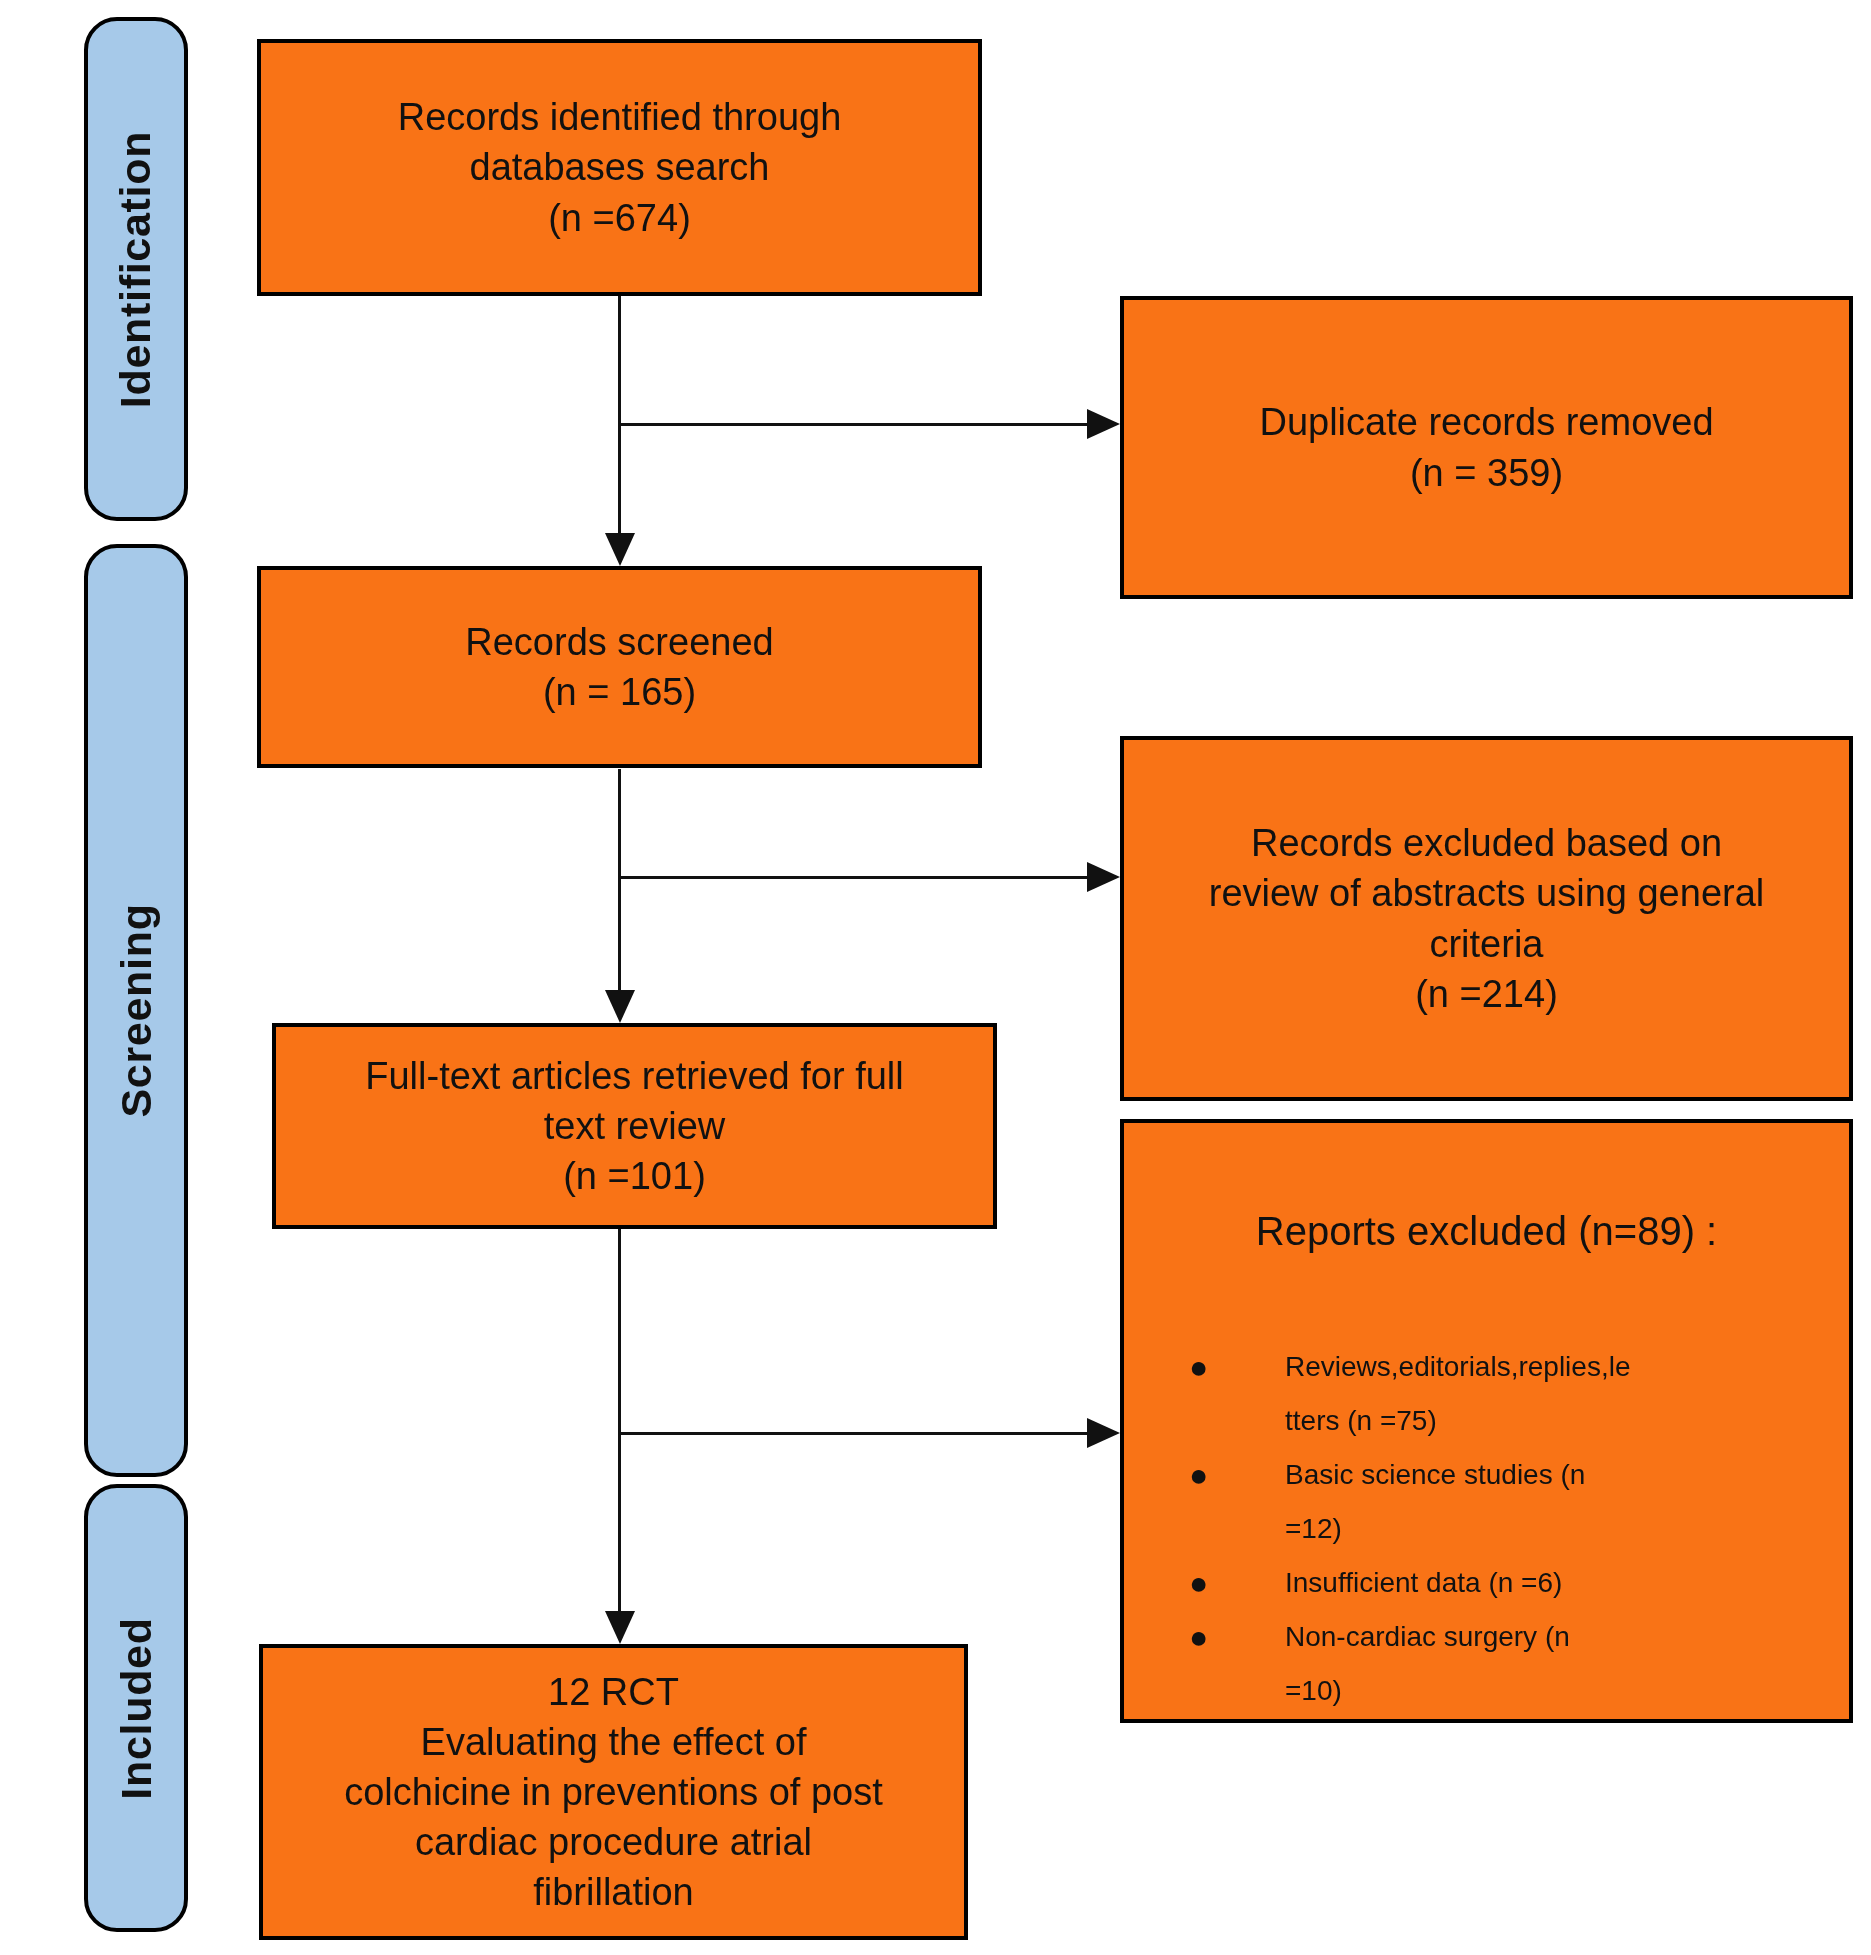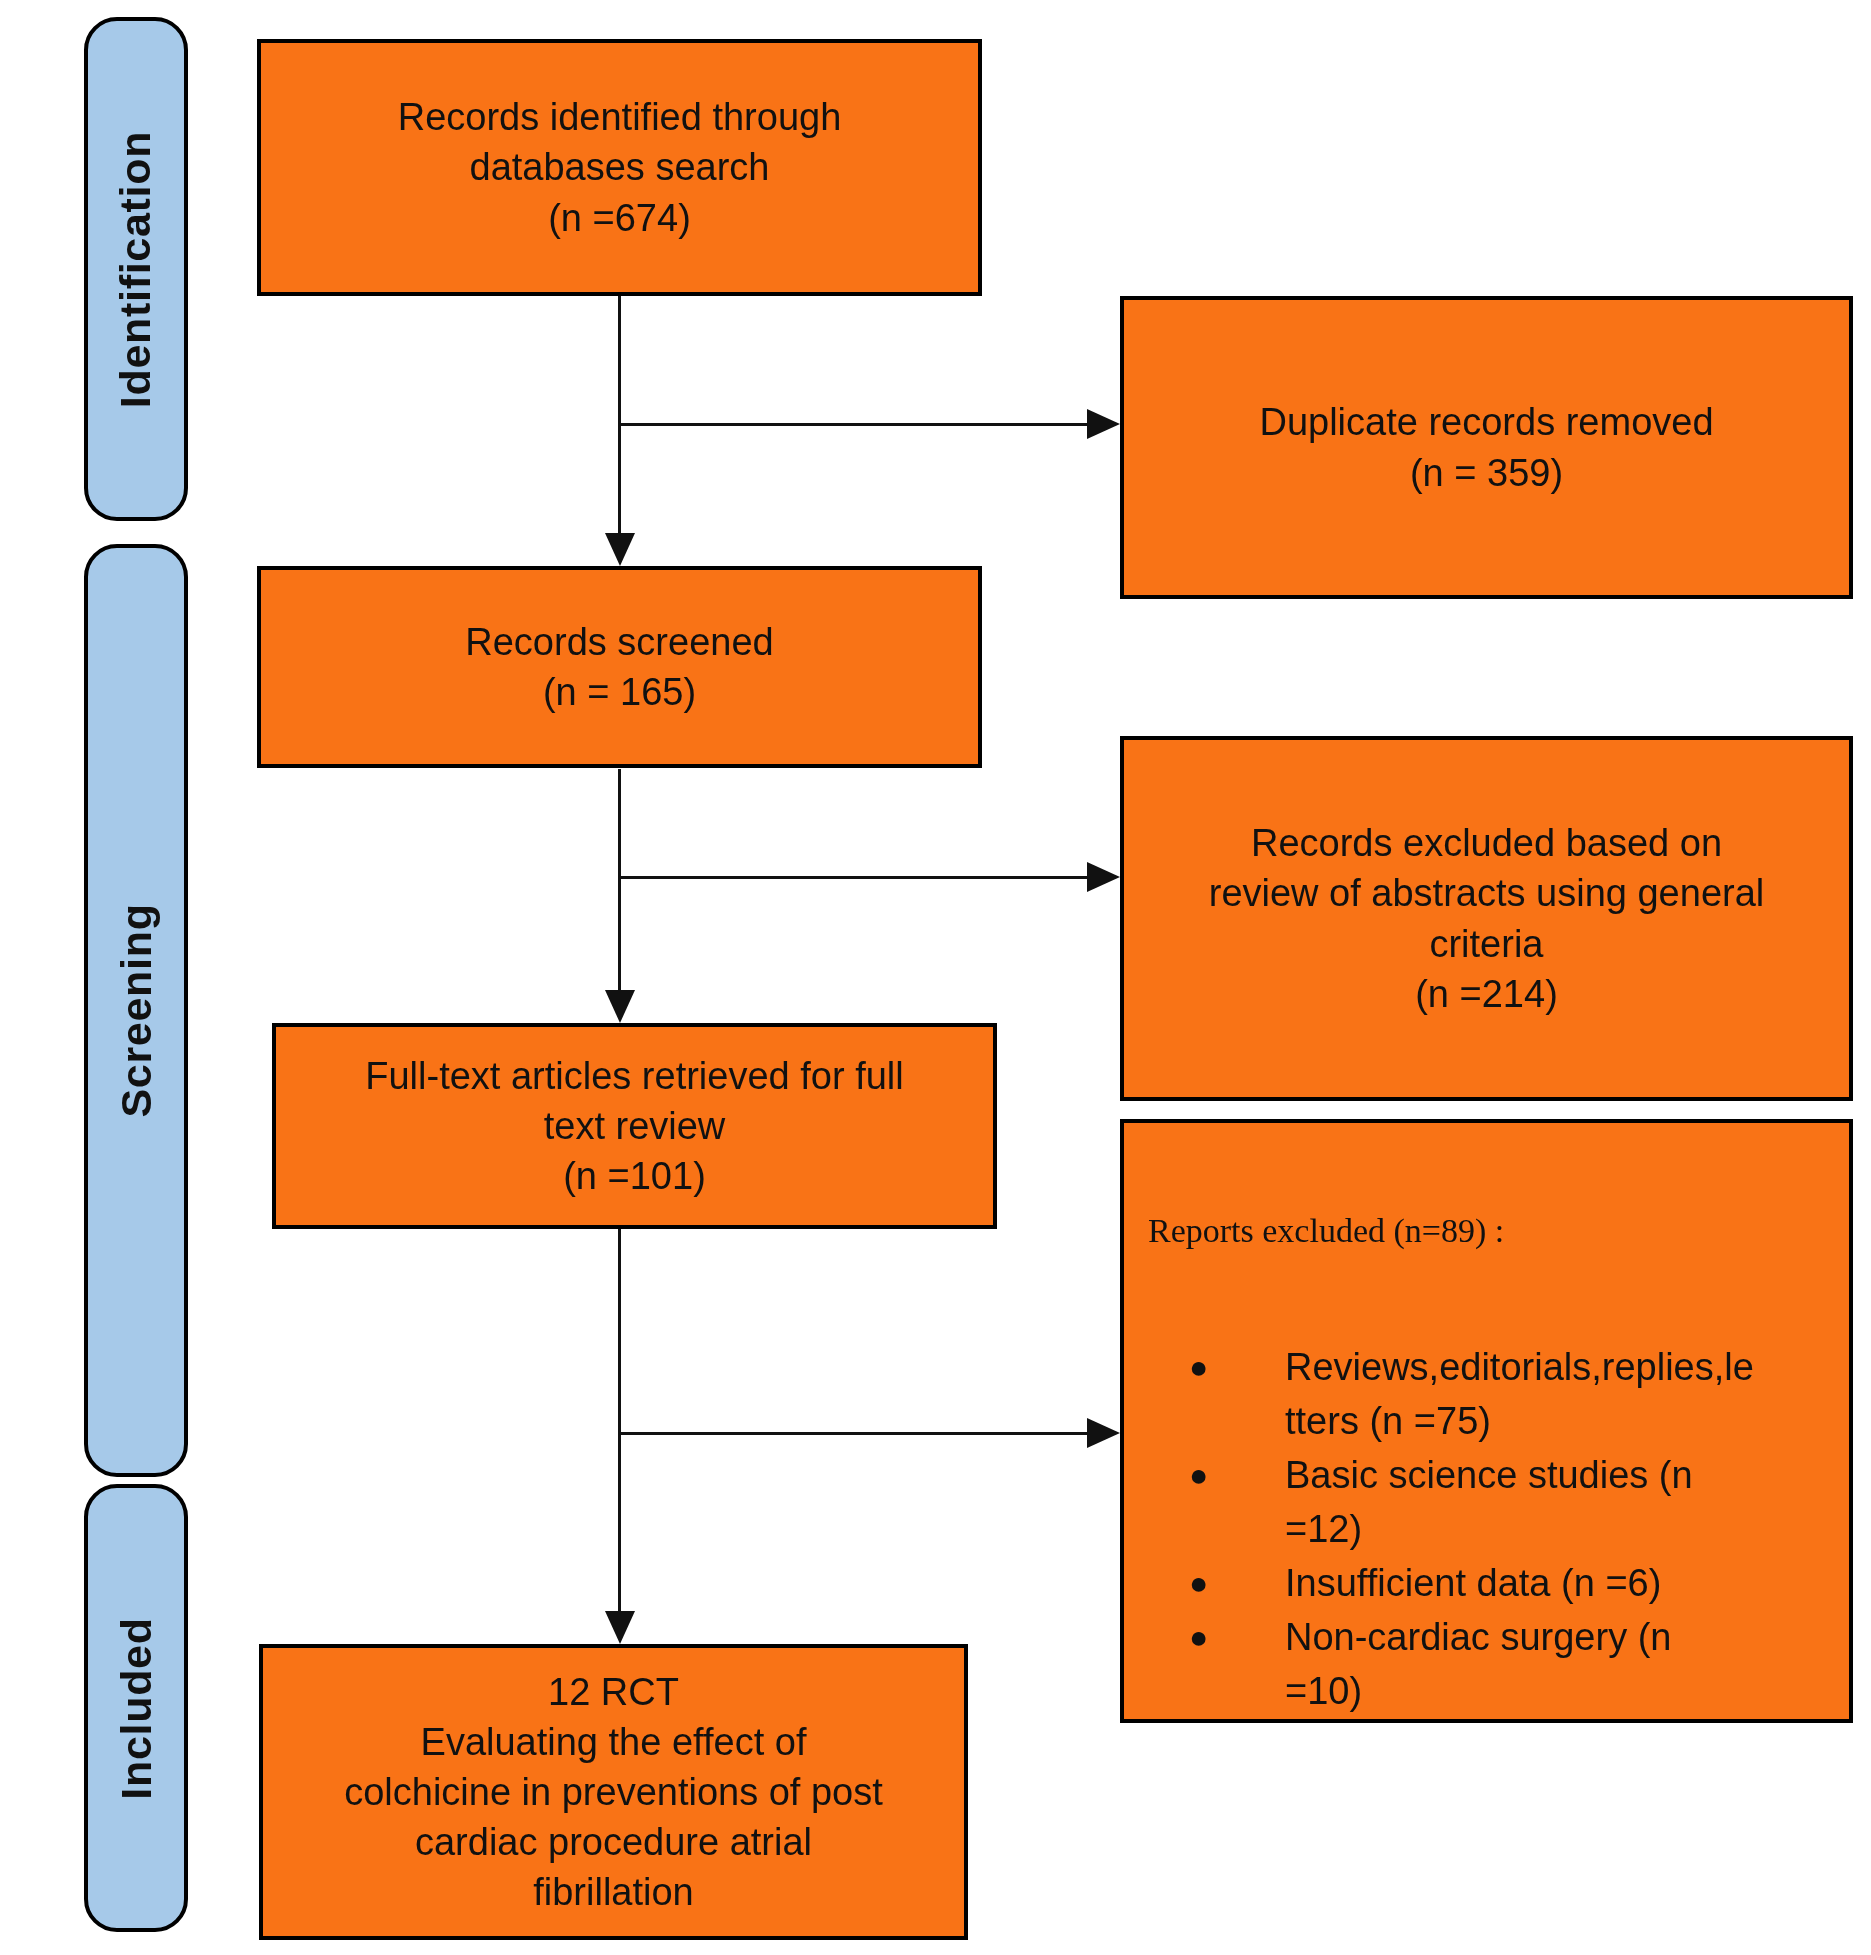--- a/index.html
+++ b/index.html
@@ -62,38 +62,38 @@
   #box-abstract   { left: 1120px; top: 736px; width: 733px; height: 365px; }
 
   #box-reports {
     left: 1120px; top: 1119px; width: 733px; height: 604px;
     display: block;
     padding: 81px 24px 0 24px;
     white-space: normal;
     text-align: left;
   }
   #reports-heading {
-    font-size: 34px;
+    text-align: center;
+    font-size: 40px;
     line-height: 54px;
     white-space: pre-line;
-    font-family: Liberation Serif, serif;
   }
   #reports-list {
     list-style: none;
     margin: 82px 0 0 0;
     padding: 0 0 0 41px;
   }
   #reports-list li { display: flex; align-items: flex-start; }
   .dot {
     flex: 0 0 96px;
     font-size: 32px;
     line-height: 54px;
   }
   .btext {
-    font-size: 38px;
+    font-size: 28px;
     line-height: 54px;
     white-space: pre-line;
     word-break: break-all;
   }
 
   
   .vline { position: absolute; left: 618px; width: 3.4px; background: #111111; }
   #vline-1 { top: 296px;  height: 239px; }
   #vline-2 { top: 769px; height: 222px; }
   #vline-3 { top: 1229px; height: 384px; }

